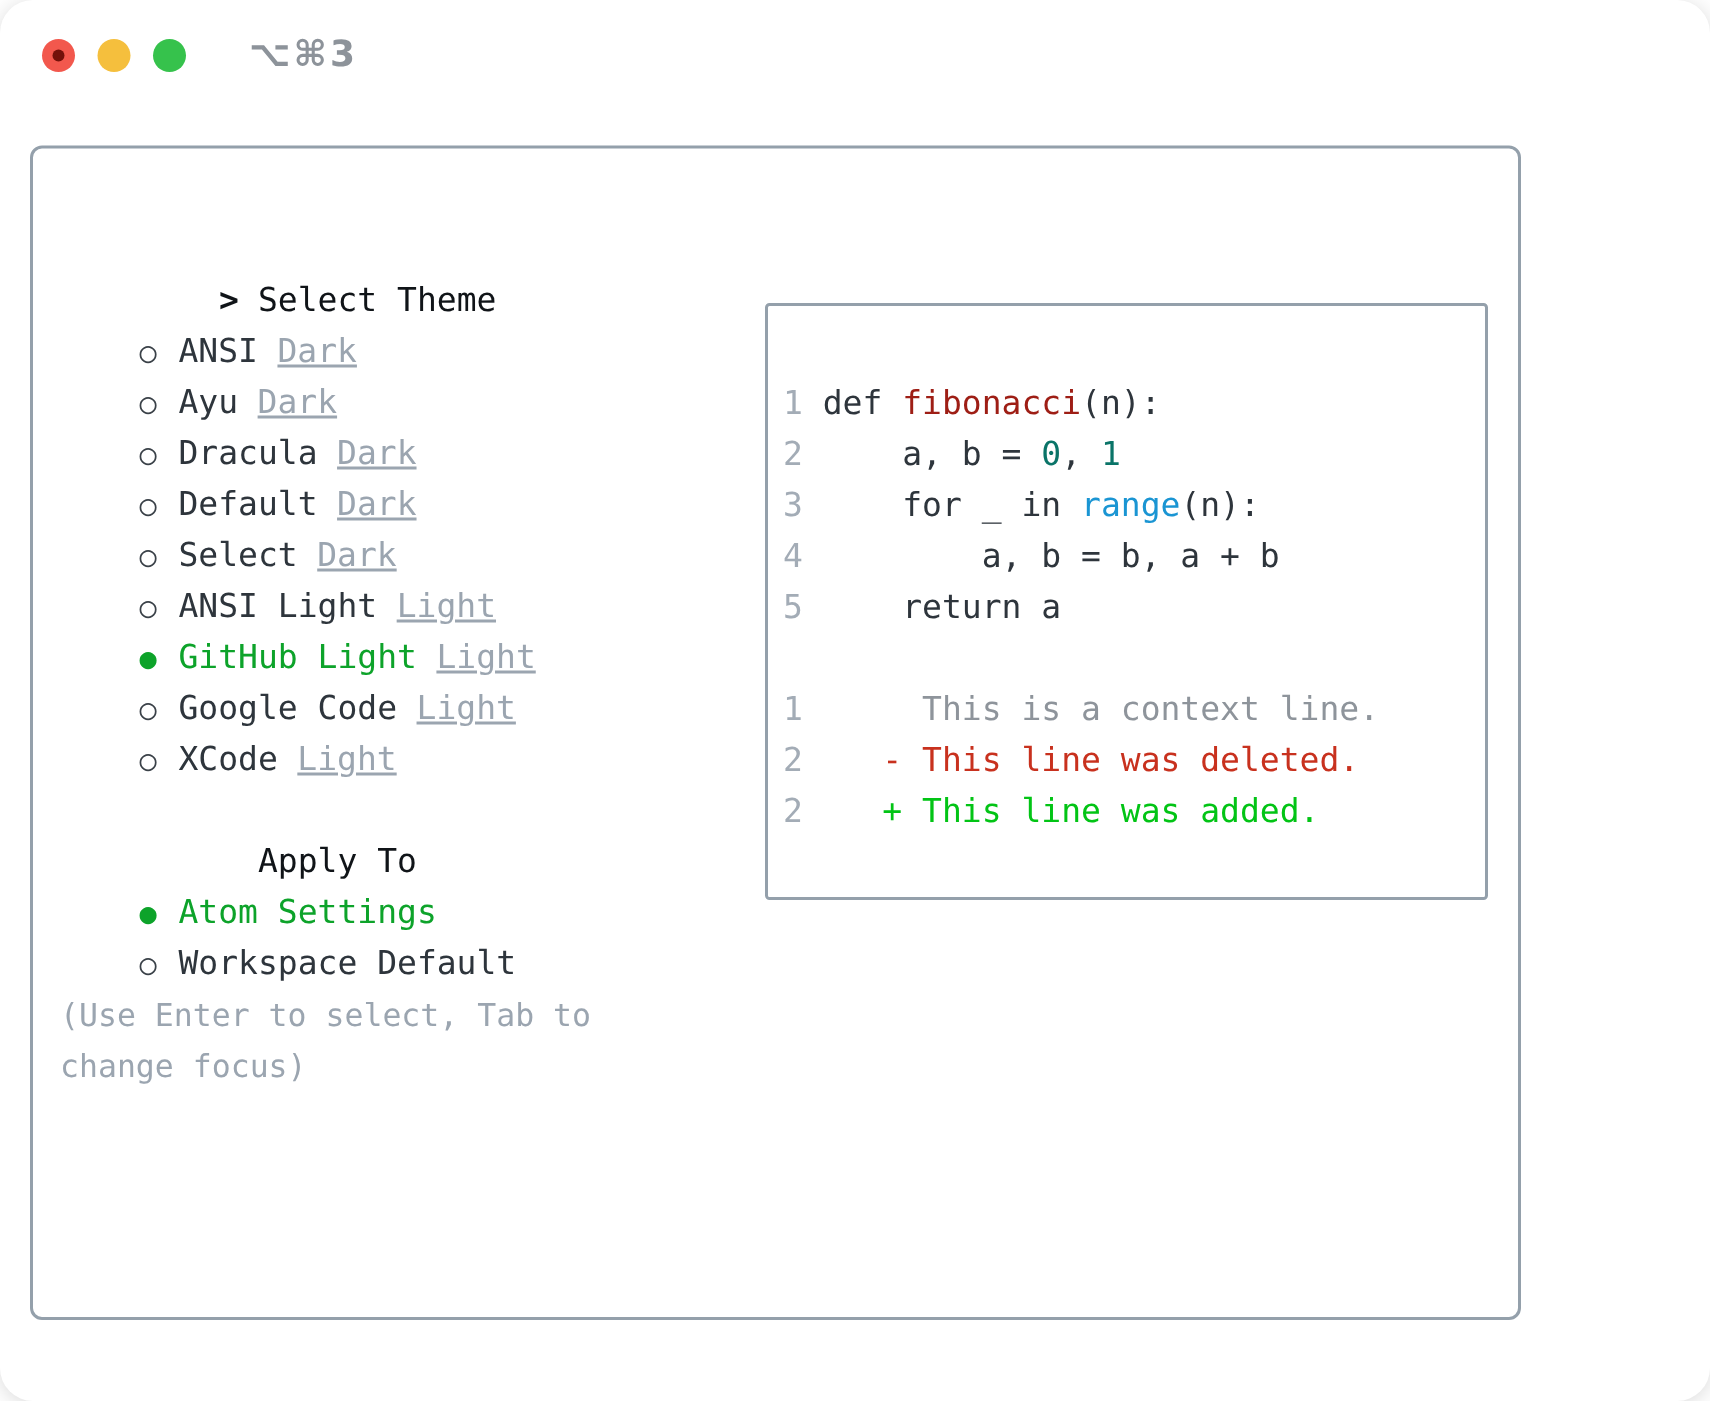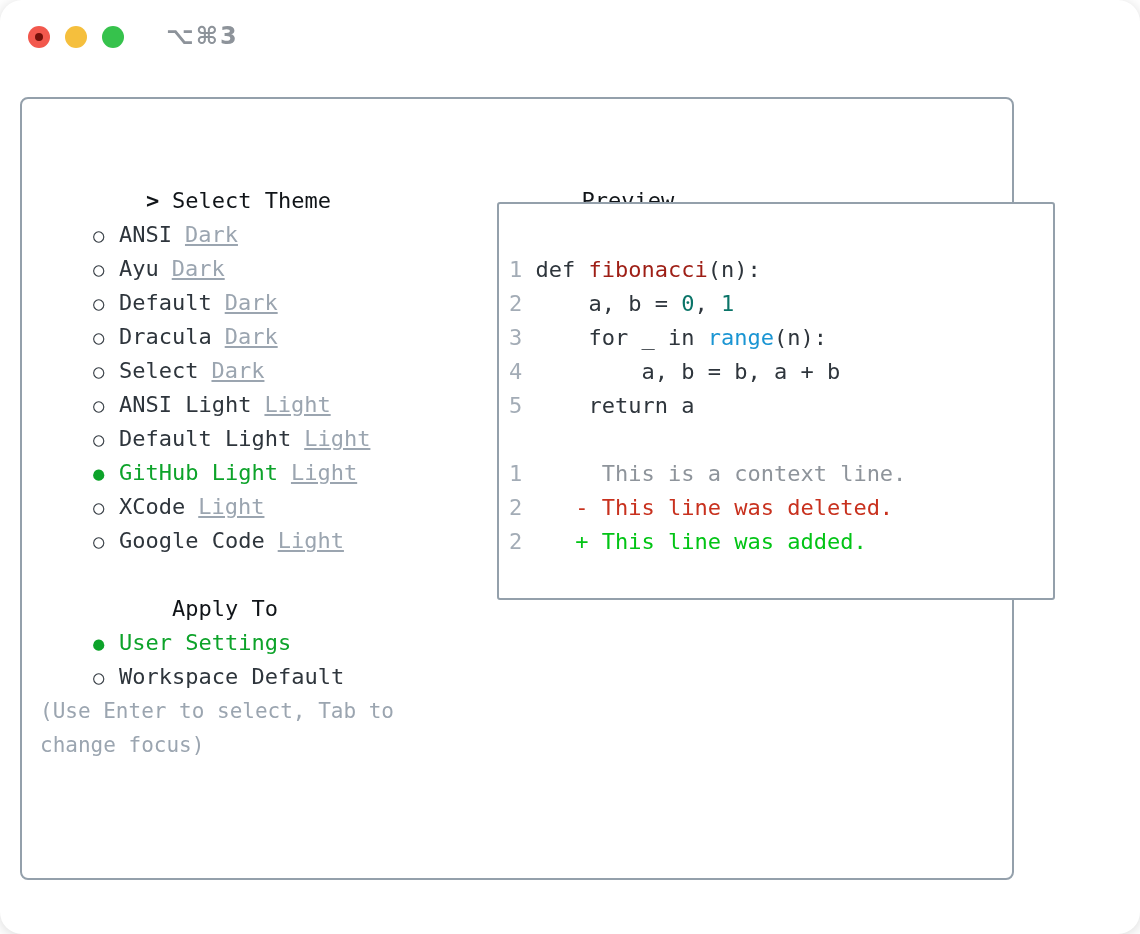--- a/index.html
+++ b/index.html
@@ -44,21 +44,21 @@
   .h2{color:var(--header-dark);}
   .bullet{color:#3a4148;font-size:19px;}
   .label{color:var(--text-dark);}
   .variant{color:var(--muted-gray);margin-left:13px;text-decoration:underline;}
   .theme-item.selected .label,.theme-item.selected .bullet,
   .apply-item.selected .label,.apply-item.selected .bullet{color:var(--select-green);}
   .help{width:29ch;color:var(--muted-gray);font-size:21px;line-height:34px;}
   
   .preview-header{position:absolute;left:480px;top:51px;font-size:22px;}
   .preview-box{
-    position:absolute;left:475px;top:103px;width:558px;height:398px;
+    position:absolute;left:488px;top:103px;width:482px;height:398px;
     box-sizing:border-box;border:2px solid var(--border-gray);border-radius:3px;
     background:#fff;overflow:hidden;
   }
   .codepre{margin:0;padding:49px 0 0 10px;font-size:22px;line-height:34px;
     font-family:"DejaVu Sans Mono","Liberation Mono",monospace;}
   .pline{height:34px;white-space:pre;}
   .lineno{color:var(--lineno-gray);}
   .tok-code{color:var(--text-dark);}
   .tok-func{color:var(--func-red);}
   .tok-num{color:var(--num-teal);}
@@ -89,67 +89,61 @@
       </div>
 
       <div id="theme-list">
           <div class="line theme-item">
     <span class="prefix bullet">○</span><span class="label">ANSI</span><span class="variant">Dark</span>
   </div>
           <div class="line theme-item">
     <span class="prefix bullet">○</span><span class="label">Ayu</span><span class="variant">Dark</span>
   </div>
           <div class="line theme-item">
-    <span class="prefix bullet">○</span><span class="label">Default</span><span class="variant">Dark</span>
+    <span class="prefix bullet">○</span><span class="label">Dracula</span><span class="variant">Dark</span>
   </div>
           <div class="line theme-item">
-    <span class="prefix bullet">○</span><span class="label">Dracula</span><span class="variant">Dark</span>
+    <span class="prefix bullet">○</span><span class="label">Default</span><span class="variant">Dark</span>
   </div>
           <div class="line theme-item">
     <span class="prefix bullet">○</span><span class="label">Select</span><span class="variant">Dark</span>
   </div>
           <div class="line theme-item">
     <span class="prefix bullet">○</span><span class="label">ANSI Light</span><span class="variant">Light</span>
   </div>
-          <div class="line theme-item">
-    <span class="prefix bullet">○</span><span class="label">Default Light</span><span class="variant">Light</span>
-  </div>
           <div class="line theme-item selected">
     <span class="prefix bullet">●</span><span class="label">GitHub Light</span><span class="variant">Light</span>
   </div>
           <div class="line theme-item">
-    <span class="prefix bullet">○</span><span class="label">XCode</span><span class="variant">Light</span>
+    <span class="prefix bullet">○</span><span class="label">Google Code</span><span class="variant">Light</span>
   </div>
           <div class="line theme-item">
-    <span class="prefix bullet">○</span><span class="label">Google Code</span><span class="variant">Light</span>
+    <span class="prefix bullet">○</span><span class="label">XCode</span><span class="variant">Light</span>
   </div>
         </div>
 
       <div class="line"> </div>
 
       <div class="line">
         <span class="prefix"></span><span class="h2">Apply To</span>
       </div>
 
       <div id="apply-list">
           <div class="line apply-item selected">
-    <span class="prefix bullet">●</span><span class="label">User Settings</span>
+    <span class="prefix bullet">●</span><span class="label">Atom Settings</span>
   </div>
           <div class="line apply-item">
     <span class="prefix bullet">○</span><span class="label">Workspace Default</span>
   </div>
         </div>
 
       <div class="line"> </div>
 
       <div class="help">(Use Enter to select, Tab to change focus)</div>
     </div>
 
-    <div class="line preview-header">
-      <span class="h">Preview</span>
-    </div>
 
     <div class="preview-box">
       <pre class="codepre" id="code-block"><div class="pline"><span class="lineno">1 </span><span class="tok-code">def </span><span class="tok-func">fibonacci</span><span class="tok-code">(n):</span></div><div class="pline"><span class="lineno">2 </span><span class="tok-code">    a, b = </span><span class="tok-num">0</span><span class="tok-code">, </span><span class="tok-num">1</span></div><div class="pline"><span class="lineno">3 </span><span class="tok-code">    for _ in </span><span class="tok-builtin">range</span><span class="tok-code">(n):</span></div><div class="pline"><span class="lineno">4 </span><span class="tok-code">        a, b = b, a + b</span></div><div class="pline"><span class="lineno">5 </span><span class="tok-code">    return a</span></div><div class="pline"></div><div class="pline"><span class="lineno">1    </span><span class="diff-context">  This is a context line.</span></div><div class="pline"><span class="lineno">2    </span><span class="diff-deleted">- This line was deleted.</span></div><div class="pline"><span class="lineno">2    </span><span class="diff-added">+ This line was added.</span></div></pre>
     </div>
 
   </div>
 </div>
 
 </body></html>

